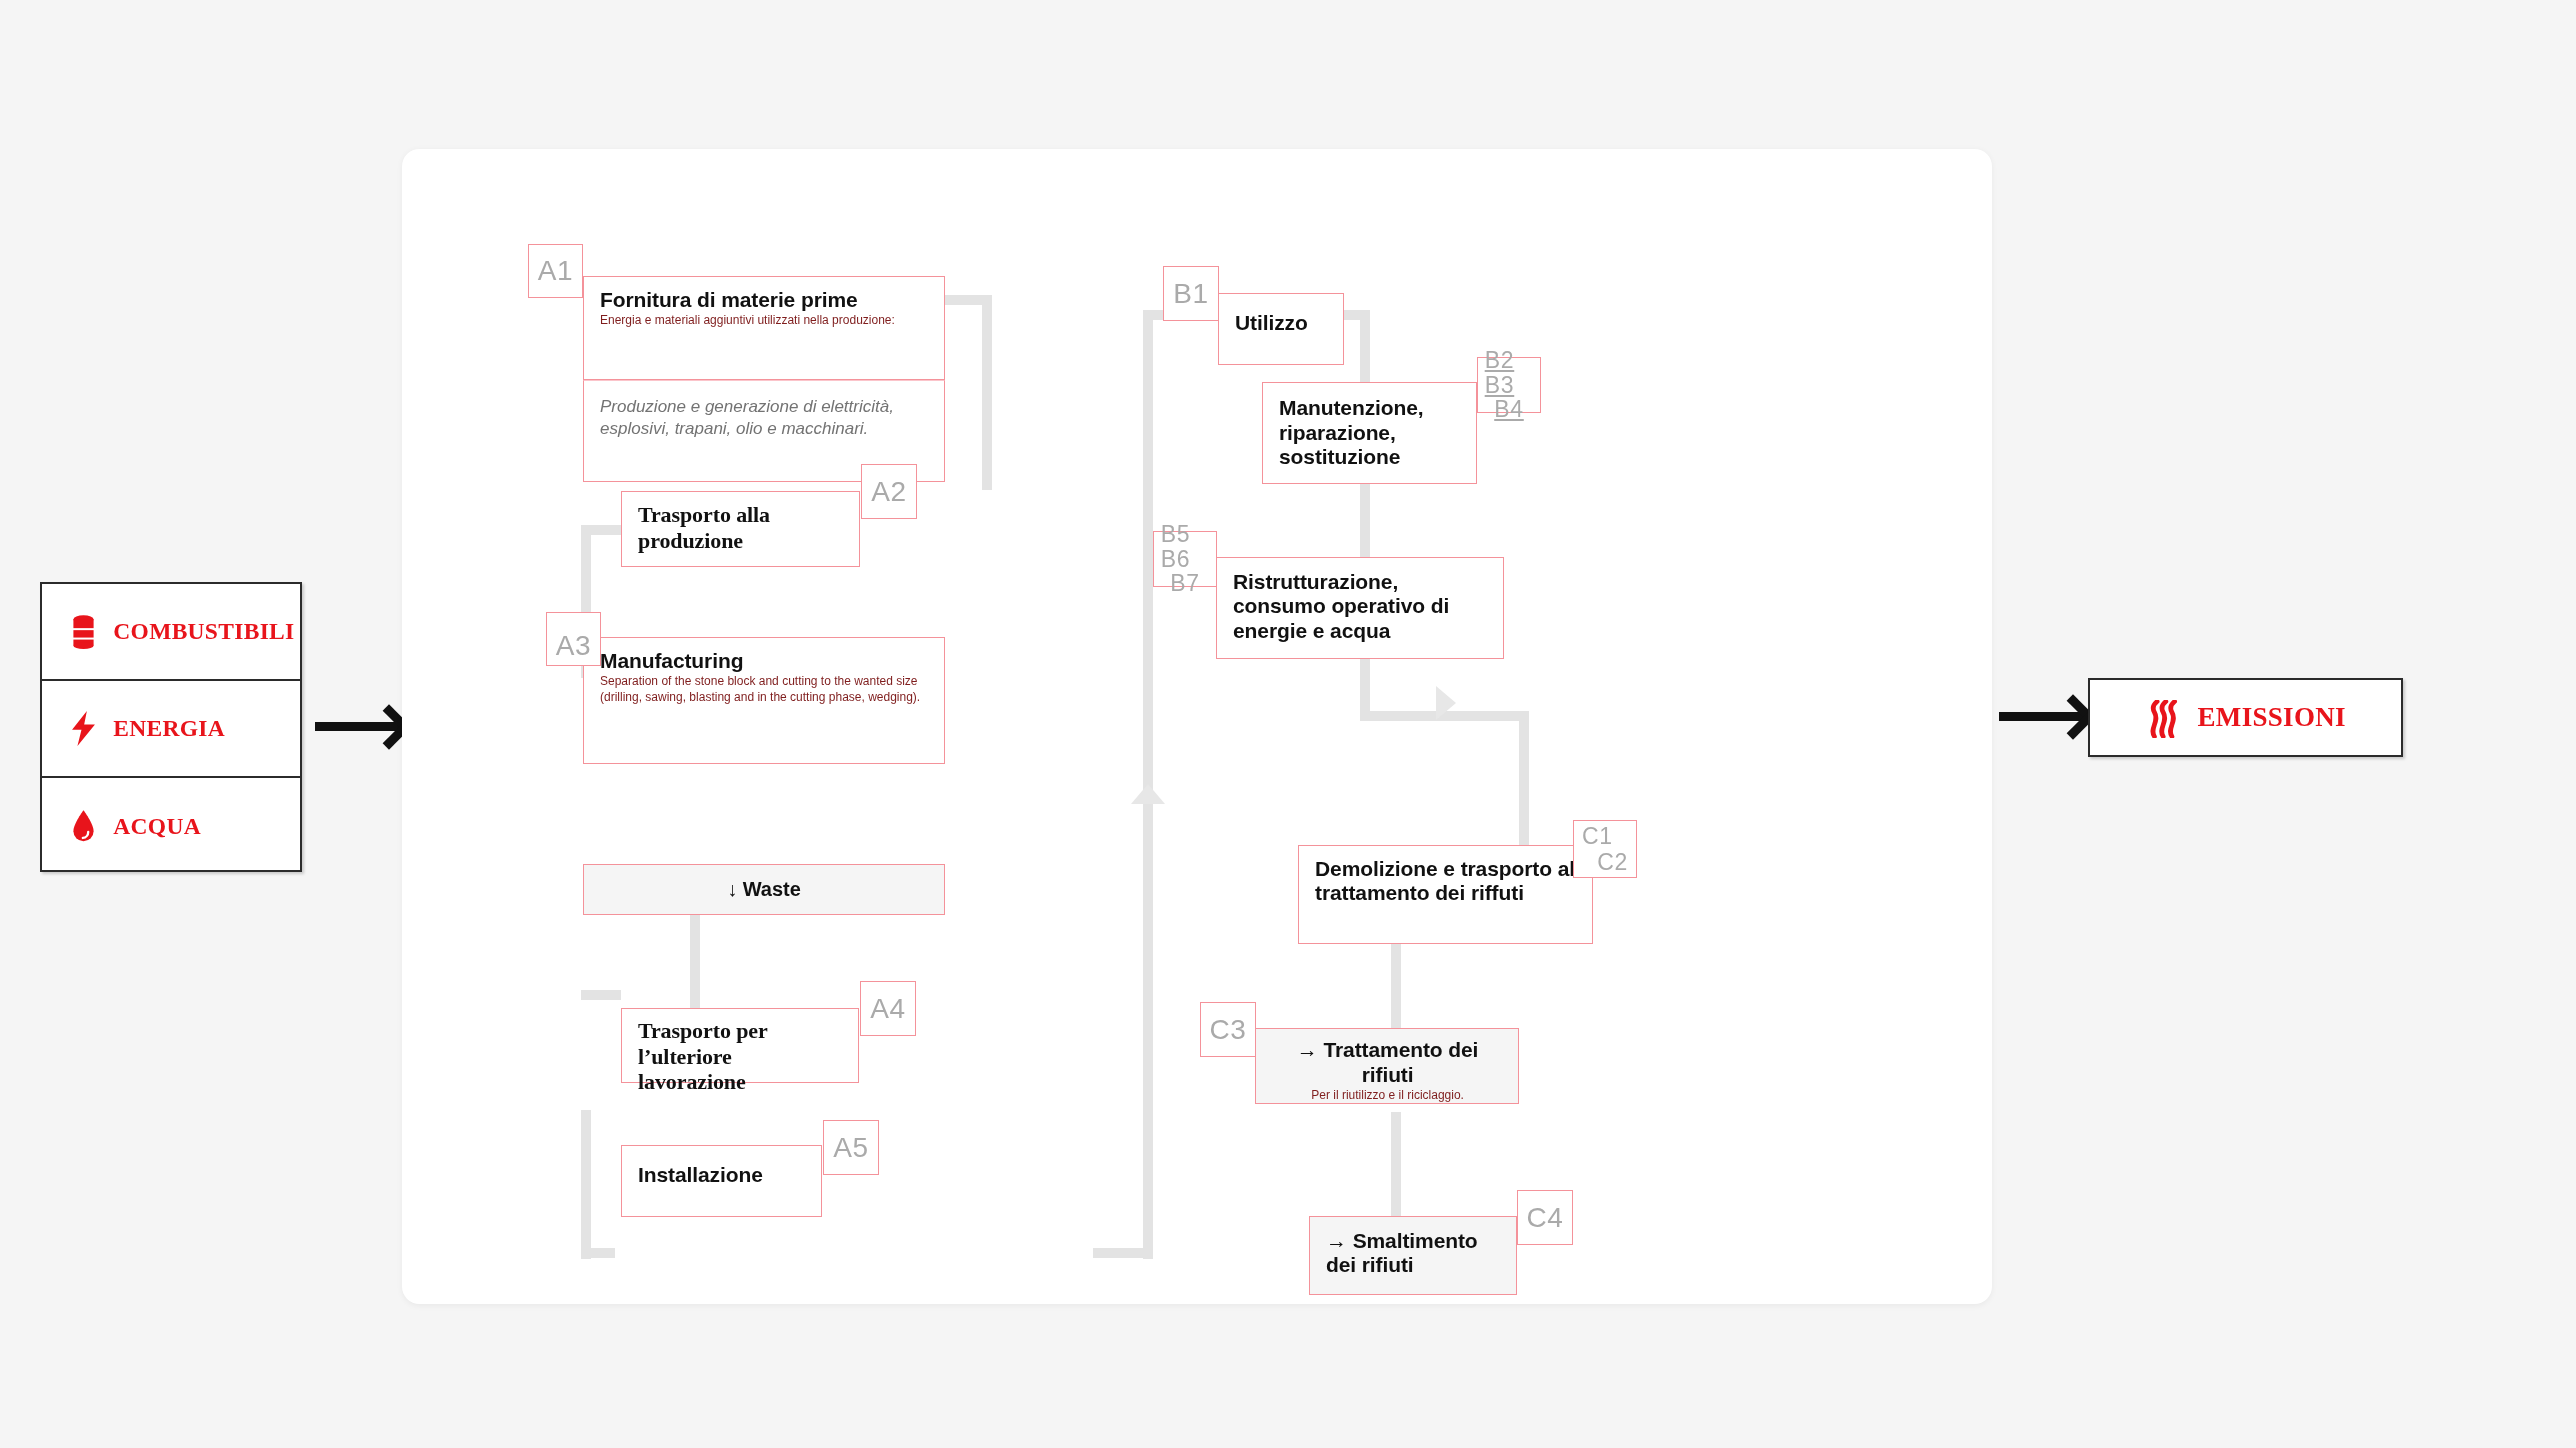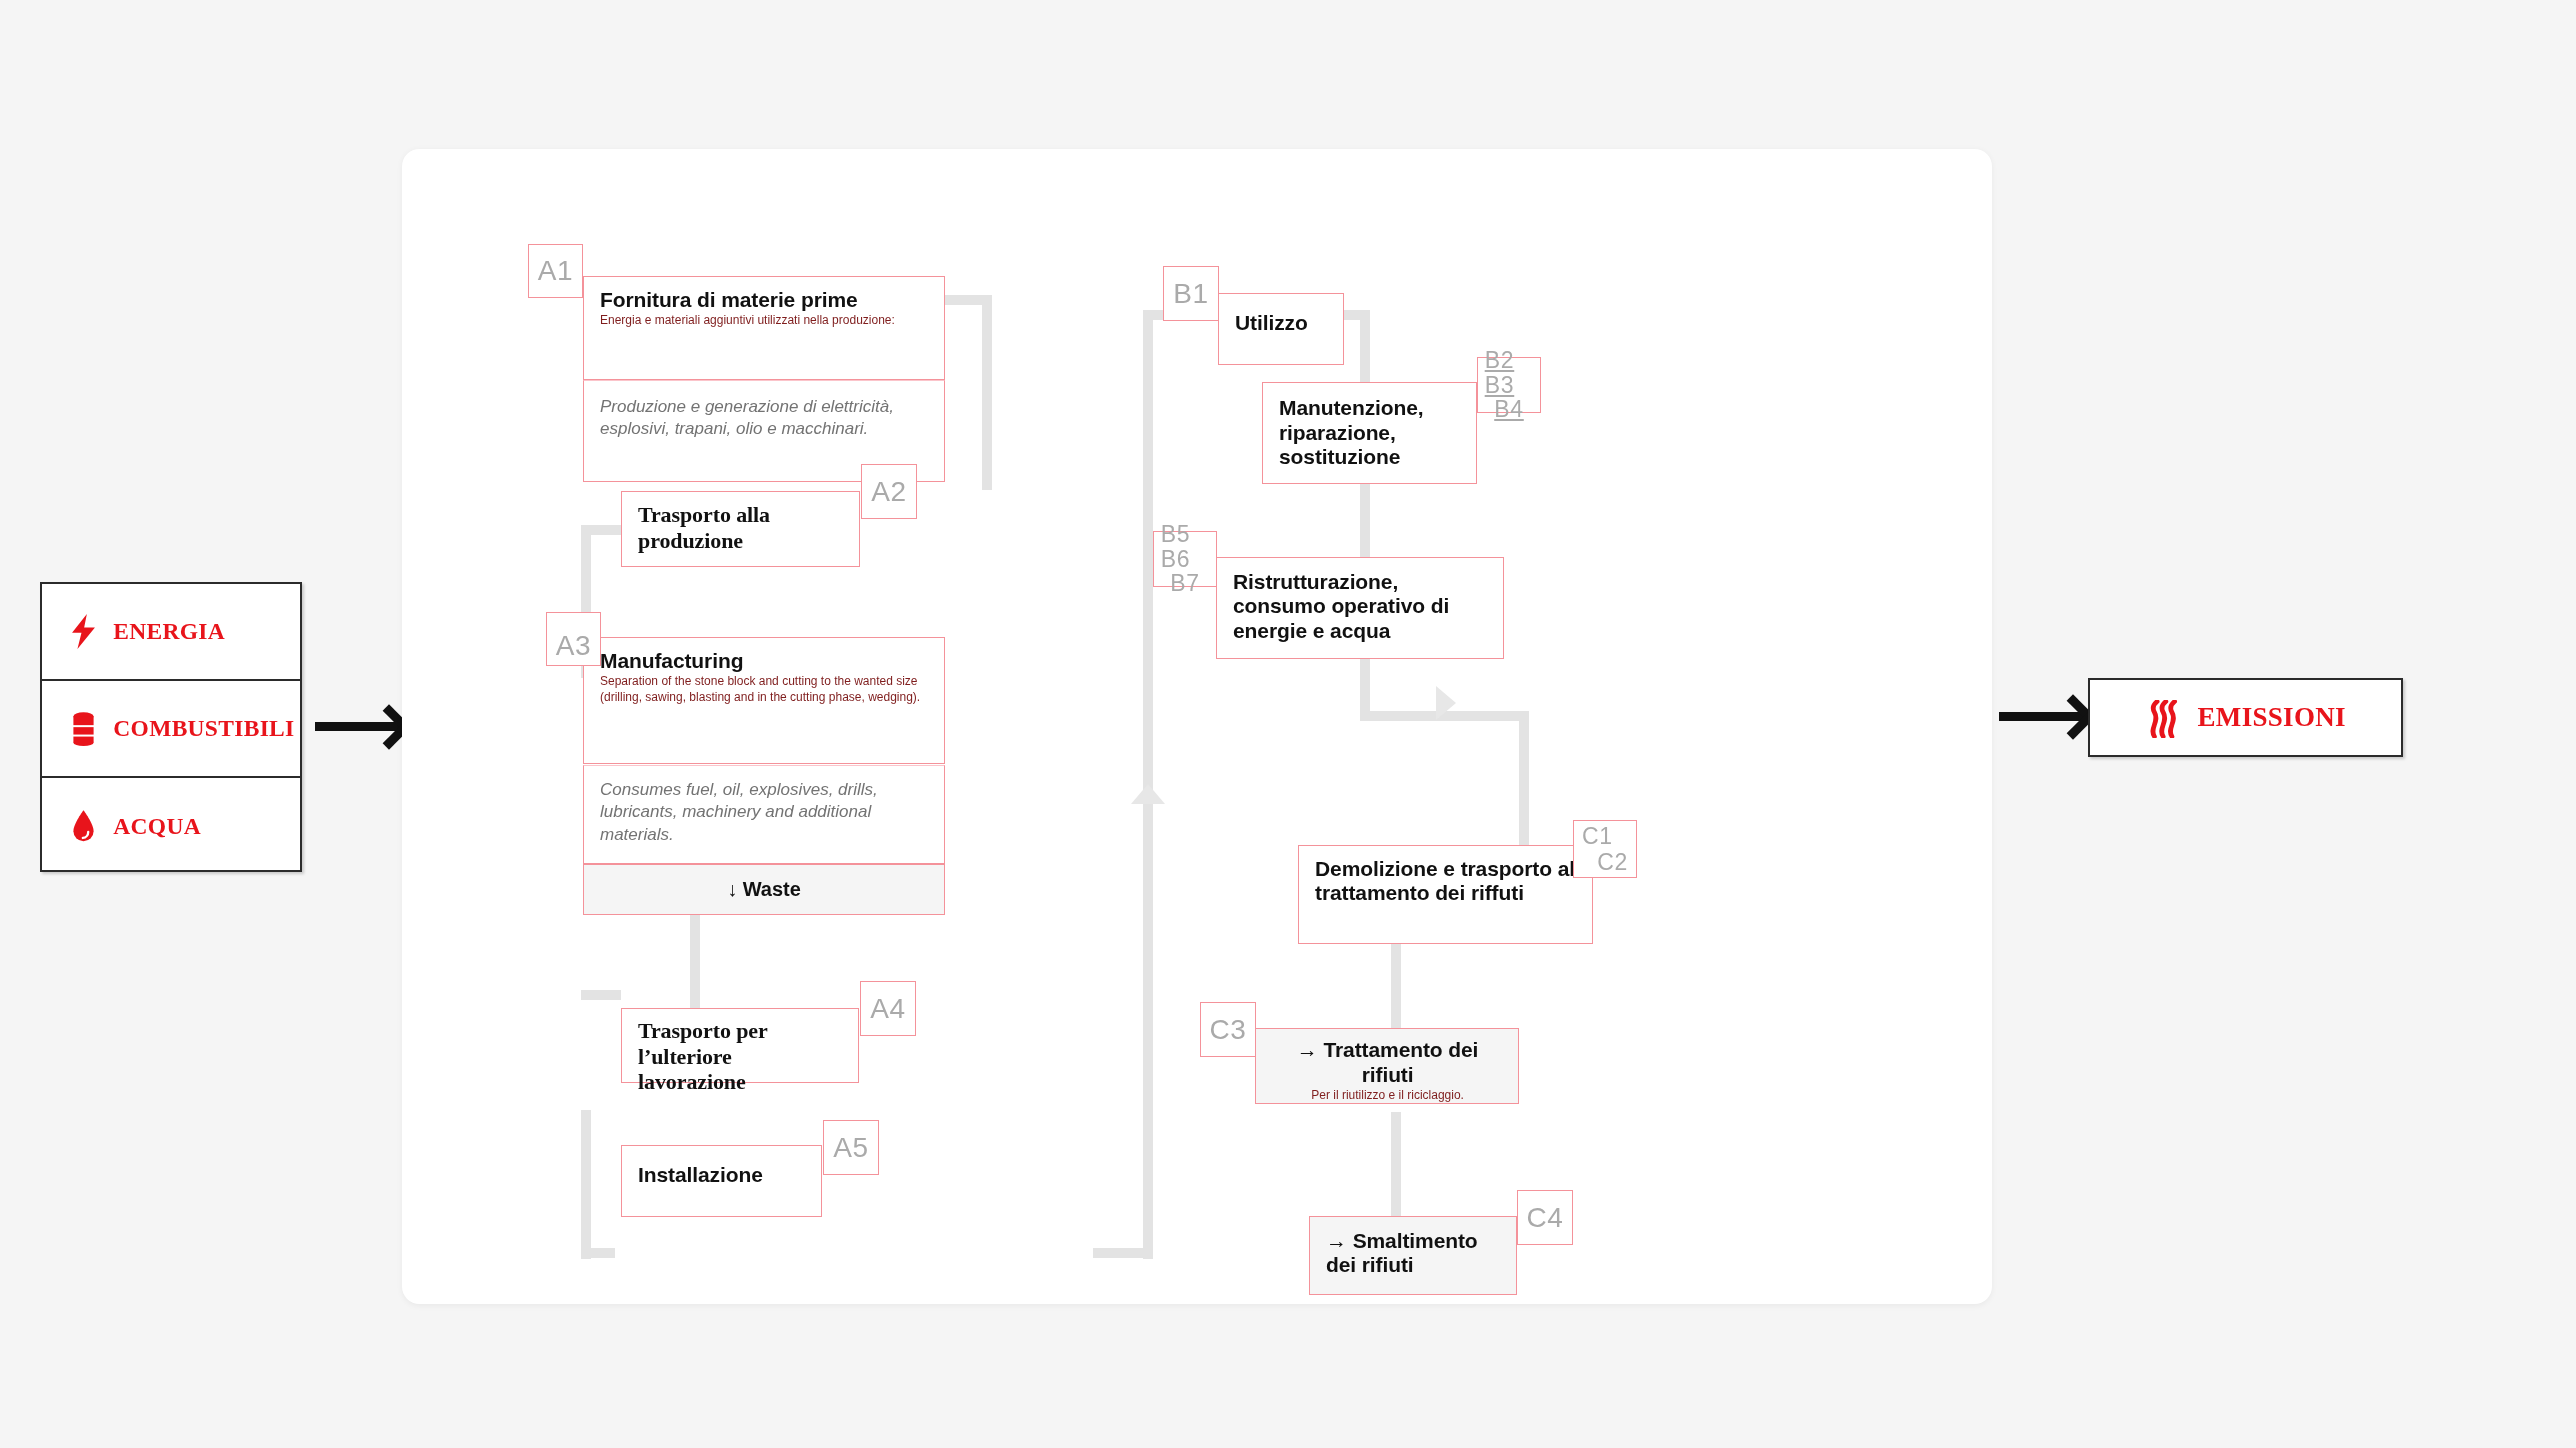--- a/index.html
+++ b/index.html
@@ -106,37 +106,37 @@
 </head>
 <body>
 
 <div id="stage">
 
   <div id="input-box">
 
     <div class="input-row">
       <span class="input-icon">
         <svg width="31" height="35" viewBox="0 0 46 52">
-          <path d="M28 0 L6 28 L20 28 L14 52 L40 20 L24 20 Z" fill="#e8141b"></path>
-        </svg>
-      </span>
-      <span class="input-label">ENERGIA</span>
-    </div>
-
-    <div class="input-row">
-      <span class="input-icon">
-        <svg width="31" height="35" viewBox="0 0 46 52">
           <ellipse cx="23" cy="8" rx="15" ry="6" fill="#e8141b"></ellipse>
           <rect x="8" y="8" width="30" height="13" fill="#e8141b"></rect>
           <rect x="8" y="24" width="30" height="11" fill="#e8141b"></rect>
           <rect x="8" y="38" width="30" height="9" fill="#e8141b"></rect>
           <ellipse cx="23" cy="47" rx="15" ry="5" fill="#e8141b"></ellipse>
         </svg>
       </span>
       <span class="input-label">COMBUSTIBILI</span>
+    </div>
+
+    <div class="input-row">
+      <span class="input-icon">
+        <svg width="31" height="35" viewBox="0 0 46 52">
+          <path d="M28 0 L6 28 L20 28 L14 52 L40 20 L24 20 Z" fill="#e8141b"></path>
+        </svg>
+      </span>
+      <span class="input-label">ENERGIA</span>
     </div>
 
     <div class="input-row">
       <span class="input-icon">
         <svg width="31" height="35" viewBox="0 0 46 52">
           <path d="M23 2 C23 2 8 22 8 33 A15 15 0 0 0 38 33 C38 22 23 2 23 2 Z" fill="#e8141b"></path>
           <path d="M30 34 A9 9 0 0 1 22 43" stroke="#ffffff" stroke-width="3.5" fill="none" stroke-linecap="round"></path>
         </svg>
       </span>
       <span class="input-label">ACQUA</span>
@@ -211,25 +211,20 @@
     <div class="badge center" style="left:459px;top:315px;width:56px;height:55px;">
       <span>A2</span>
     </div>
 
     <div class="card" style="left:181px;top:488px;width:362px;height:127px;">
       <div class="card-inner">
         <div class="card-title">Manufacturing</div>
         <div class="card-body">Separation of the stone block and cutting to the wanted size (drilling, sawing, blasting and in the cutting phase, wedging).</div>
       </div>
     </div>
-    <div class="card" style="left:181px;top:616px;width:362px;height:99px;border-top:1.3px solid #fbc5cb;">
-      <div class="card-inner" style="padding-top:13.4px;">
-        <div class="card-note">Consumes fuel, oil, explosives, drills, lubricants, machinery and additional materials.</div>
-      </div>
-    </div>
     <div class="card shaded sub-bar" style="left:181px;top:715px;width:362px;height:51px;">
       <span>↓ Waste</span>
     </div>
     <div class="badge center" style="left:144px;top:463px;width:55px;height:54px;align-items:flex-end;">
       <span>A3</span>
     </div>
 
     <div class="card" style="left:219px;top:859px;width:238px;height:75px;">
       <div class="card-inner" style="padding-top:9.4px;">
         <div class="card-title serif">Trasporto per l’ulteriore lavorazione</div>

